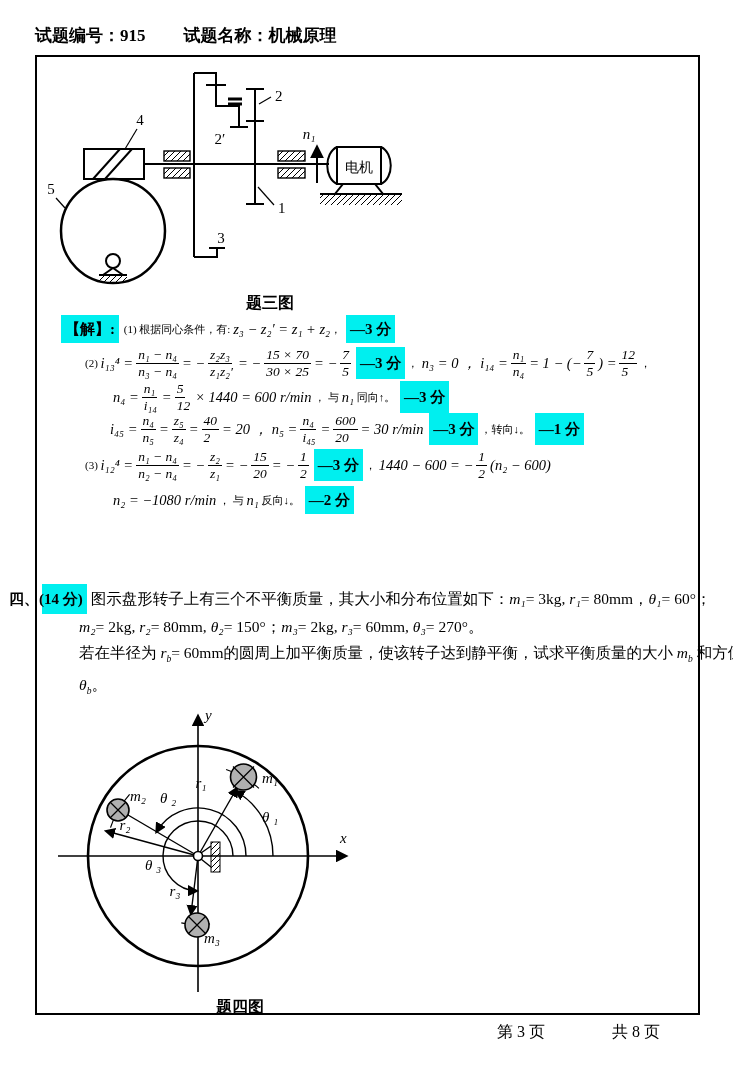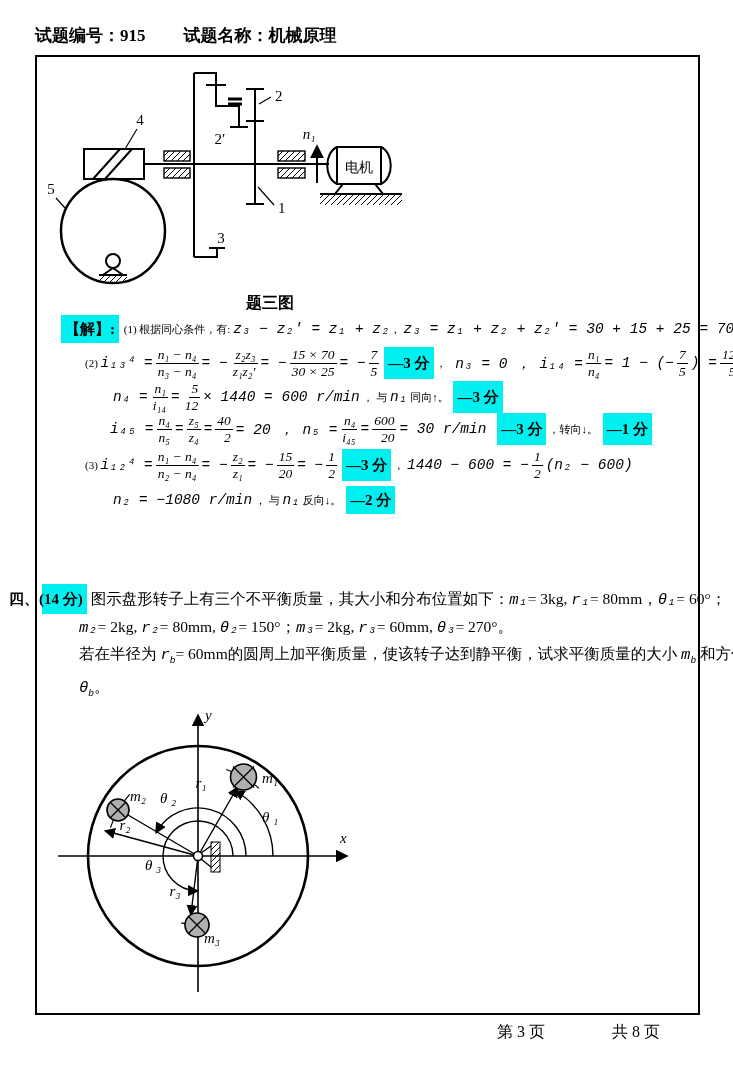--- a/index.html
+++ b/index.html
@@ -23,22 +23,22 @@
   .sol-line{display:flex;align-items:center;flex-wrap:nowrap;min-height:28px;}
   .sol-line:nth-child(1){margin-left:4px;}
   .sol-line:nth-child(2){margin-left:30px;margin-top:4px;}
   .sol-line:nth-child(3){margin-left:58px;margin-top:2px;}
   .sol-line:nth-child(4){margin-left:55px;margin-top:0;}
   .sol-line:nth-child(5){margin-left:30px;margin-top:4px;}
   .sol-line:nth-child(6){margin-left:58px;margin-top:5px;}
 
   .seg{white-space:pre;}
   .cn{font-size:11px;}
-  .math{font-style:italic;font-size:14.5px;font-family:Liberation Mono, monospace;}
-  .frac{display:inline-flex;flex-direction:column;align-items:flex-end;font-style:italic;
+  .math{font-style:italic;font-size:14.5px;}
+  .frac{display:inline-flex;flex-direction:column;align-items:flex-start;font-style:italic;
         font-size:13.5px;line-height:1.15;margin:0 3px;vertical-align:middle;}
   .frac .fn{border-bottom:1.4px solid #000;padding:0 2px;}
   .frac .fd{padding:0 2px;}
   .hl{background:var(--hl);font-weight:bold;font-size:15px;display:inline-flex;
       align-items:center;padding:2px 4px;}
   .sol-line .hl{align-self:stretch;margin:0 2px;}
 
   
   #problem4{position:absolute;top:527px;left:5px;width:650px;font-size:15.5px;
             line-height:26px;padding-left:37px;text-indent:-37px;}
@@ -132,21 +132,20 @@
     </g>
   </svg>
   <div class="caption" id="cap3">题三图</div>
 
   <div id="solution">
       <div class="sol-line">
         <span class="hl seg">【解】:</span>
         <span class="cn seg"> (1) 根据同心条件，有: </span>
         <span class="math seg">z₃ − z₂′ = z₁ + z₂</span>
         <span class="cn seg">， </span>
-        <span class="math seg">z₃ = z₁ + z₂ + z₂′ = 30 + 15 + 25 = 70</span>
         <span class="hl seg">—3 分</span>
       </div>
       <div class="sol-line">
         <span class="cn seg">(2) </span>
         <span class="math seg">i₁₃⁴ =</span>
         <span class="frac seg"><span class="fn">n₁ − n₄</span><span class="fd">n₃ − n₄</span></span>
         <span class="math seg">= −</span>
         <span class="frac seg"><span class="fn">z₂z₃</span><span class="fd">z₁z₂′</span></span>
         <span class="math seg">= −</span>
         <span class="frac seg"><span class="fn">15 × 70</span><span class="fd">30 × 25</span></span>
@@ -263,19 +262,20 @@
       <text x="87" y="101" class="it">m₂</text>
       <text x="161" y="243" class="it">m₃</text>
       <text x="158" y="88" text-anchor="middle" class="it">r₁</text>
       <text x="82" y="130" text-anchor="middle" class="it">r₂</text>
       <text x="132" y="196" text-anchor="middle" class="it">r₃</text>
       <text x="219" y="122" class="it">θ ₁</text>
       <text x="117" y="103" class="it">θ ₂</text>
       <text x="102" y="170" class="it">θ ₃</text>
     </g>
   </svg>
+  <div class="caption" id="cap4">题四图</div>
 
 </div>
 
 <div class="footer">
   <span id="fpage">第 3 页</span>
   <span id="ftotal">共 8 页</span>
 </div>
 
 </body></html>

